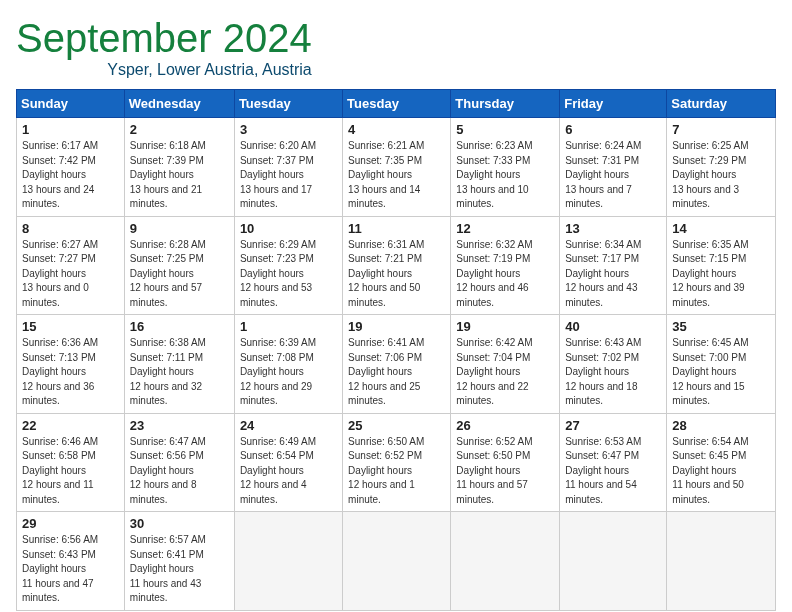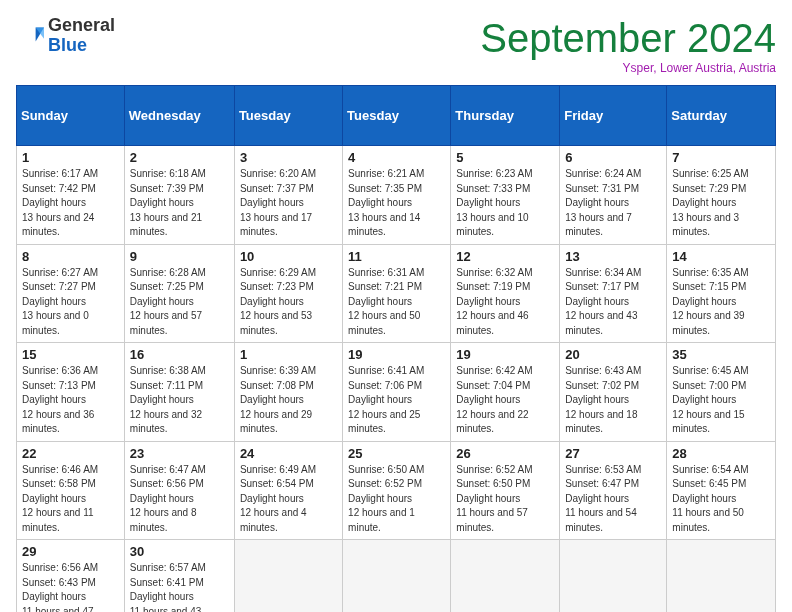--- a/index.html
+++ b/index.html
@@ -34,34 +34,34 @@
     }
     .title-block {
       text-align: right;
     }
     .month-title {
       font-size: 40px;
       color: #15803d;
       font-weight: normal;
     }
     .subtitle {
-      font-size: 12px;
-      color: #a21caf;
+      font-size: 16px;
+      color: #0c4a6e;
     }
     .calendar {
       width: 100%;
       border-collapse: collapse;
       font-size: 11px;
     }
     .calendar thead tr {
       background-color: #1565c0;
       color: #fff;
     }
     .calendar thead th {
-      padding: 22px 4px;
+      padding: 6px 4px;
       text-align: left;
       font-size: 13px;
       font-weight: bold;
       border: 1px solid #0d47a1;
     }
     .calendar tbody tr {
       vertical-align: top;
     }
     .calendar tbody td {
       border: 1px solid #ccc;
@@ -87,30 +87,20 @@
       line-height: 1.45;
     }
     .last-row td {
       border-bottom: 1px solid #ccc;
     }
   </style>
 </head>
 <body>
 
 <div class="header">
-  <div class="logo">
-    <svg class="logo-icon" viewBox="0 0 40 40">
-      <polygon points="28,8 40,8 28,28" fill="#1565c0"></polygon>
-      <polygon points="28,8 40,8 40,24" fill="#42a5f5" opacity="0.7"></polygon>
-    </svg>
-    <div class="logo-text">
-      <span class="logo-general">General</span><br>
-      <span class="logo-blue">Blue</span>
-    </div>
-  </div>
   <div class="title-block">
     <div class="month-title">September 2024</div>
     <div class="subtitle">Ysper, Lower Austria, Austria</div>
   </div>
 </div>
 
 <table class="calendar">
   <thead>
     <tr>
       <th>Sunday</th>
@@ -198,21 +188,21 @@
         </td>
         <td>
           <span class="day-number">19</span>
           <div class="day-info">Sunrise: 6:41 AM<br>Sunset: 7:06 PM<br>Daylight hours<br>12 hours and 25 minutes.</div>
         </td>
         <td>
           <span class="day-number">19</span>
           <div class="day-info">Sunrise: 6:42 AM<br>Sunset: 7:04 PM<br>Daylight hours<br>12 hours and 22 minutes.</div>
         </td>
         <td>
-          <span class="day-number">20</span>
+          <span class="day-number">40</span>
           <div class="day-info">Sunrise: 6:43 AM<br>Sunset: 7:02 PM<br>Daylight hours<br>12 hours and 18 minutes.</div>
         </td>
         <td>
           <span class="day-number">35</span>
           <div class="day-info">Sunrise: 6:45 AM<br>Sunset: 7:00 PM<br>Daylight hours<br>12 hours and 15 minutes.</div>
         </td>
       </tr>
       <tr>
         <td>
           <span class="day-number">22</span>

